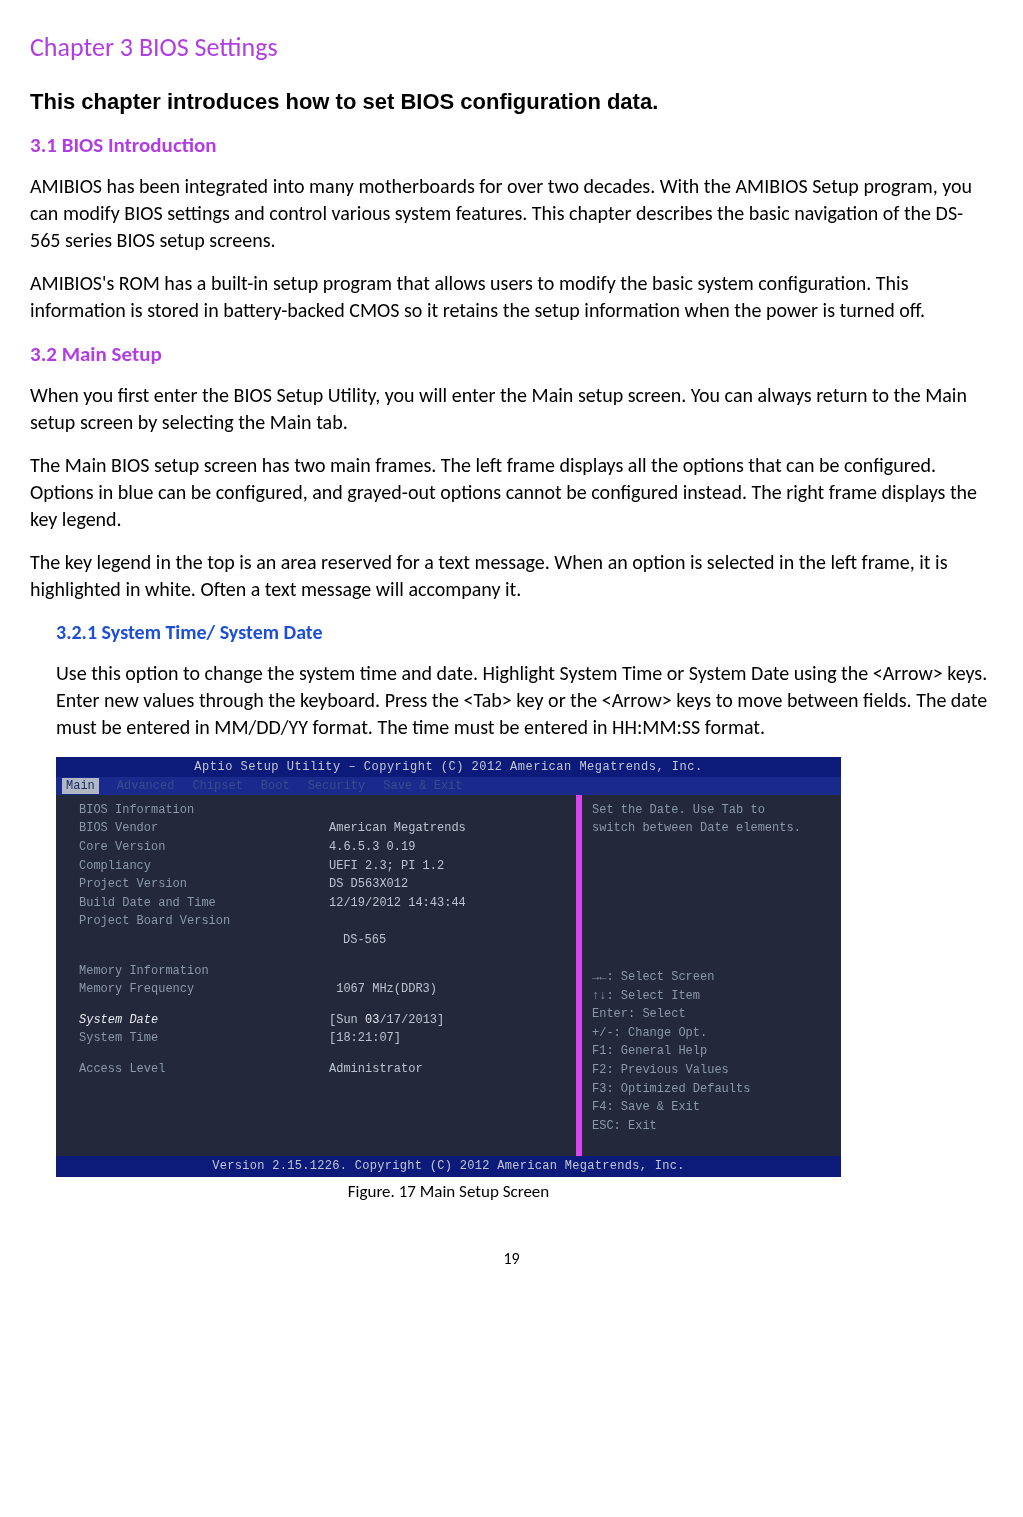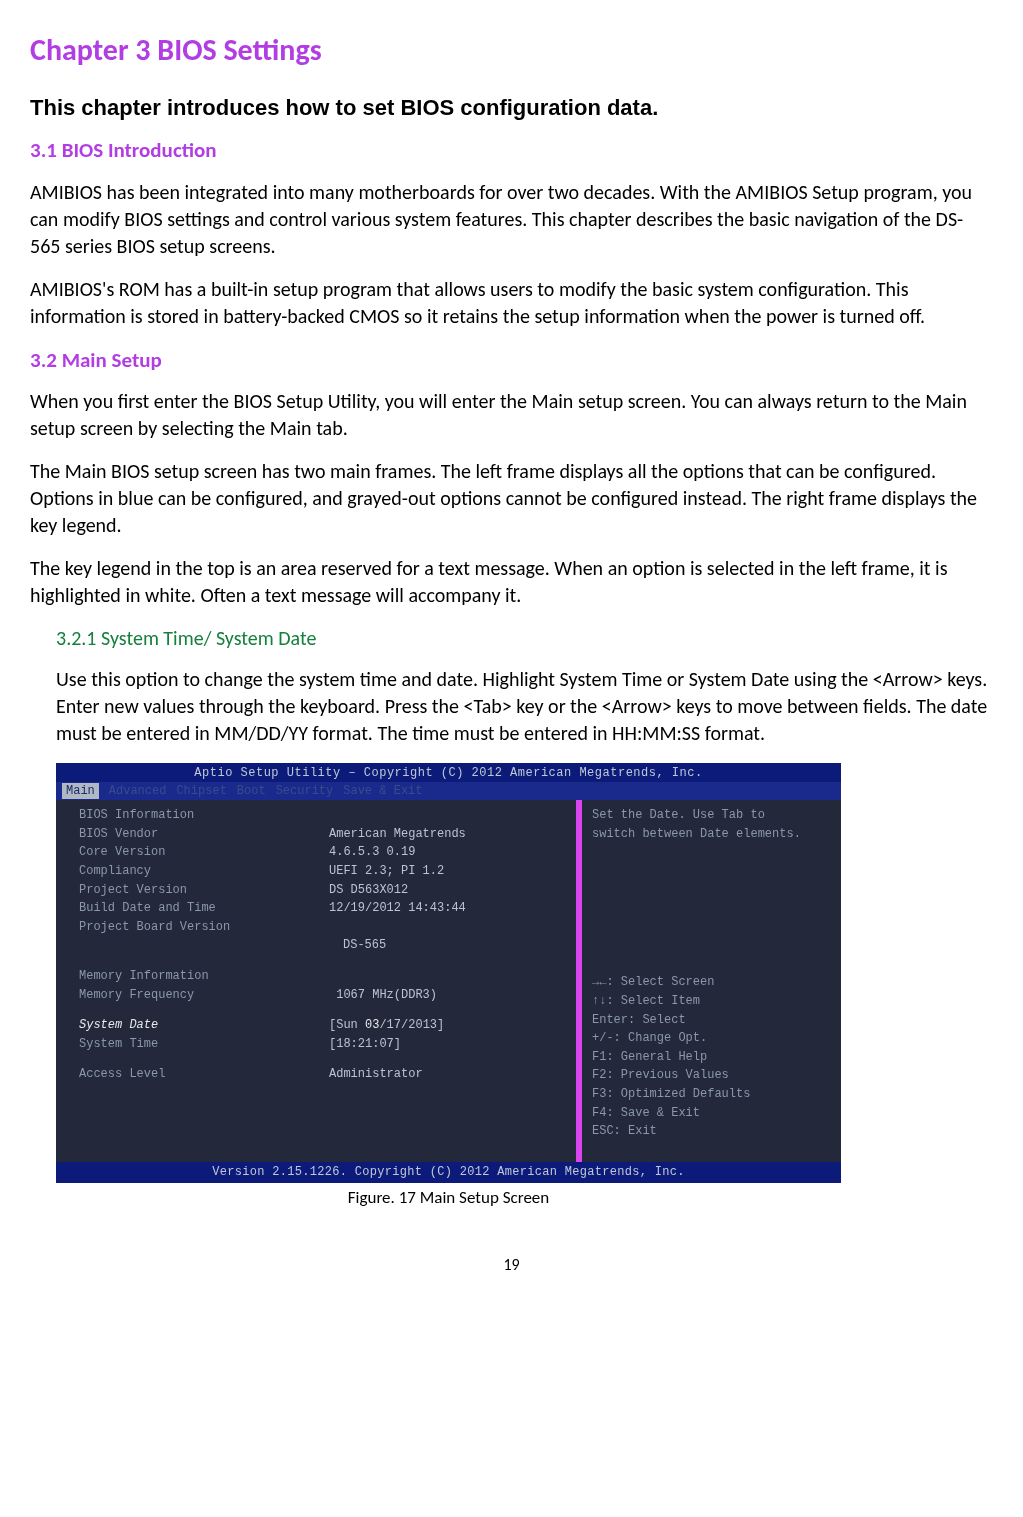--- a/index.html
+++ b/index.html
@@ -6,22 +6,22 @@
   body {
     background: #fff;
     font-family: Calibri, "Segoe UI", Arial, sans-serif;
     color: #000;
     padding: 30px 30px 20px 30px;
     width: 1023px;
     line-height: 1.35;
   }
   .chapter-title {
     color: #b13de3;
-    font-size: 30px;
-    font-weight: 700;
+    font-size: 26px;
+    font-weight: 400;
     margin-bottom: 22px;
   }
   .intro-bold {
     font-family: Arial, sans-serif;
     font-weight: 700;
     font-size: 22px;
     margin-bottom: 14px;
   }
   .section-heading {
     color: #b13de3;
@@ -33,23 +33,23 @@
   .body-p {
     font-size: 20px;
     margin-bottom: 16px;
     line-height: 1.35;
   }
   .subsection {
     padding-left: 26px;
     padding-right: 0;
   }
   .sub-heading {
-    color: #15803d;
+    color: #1d4ed8;
     font-size: 20px;
-    font-weight: 400;
+    font-weight: 700;
     margin-top: 10px;
     margin-bottom: 14px;
   }
   .bios-wrap {
     margin-top: 10px;
     width: 785px;
   }
   .bios-screenshot {
     width: 785px;
     height: 420px;
@@ -66,21 +66,21 @@
     text-align: center;
     padding: 2px 0 1px 0;
     font-size: 12px;
     letter-spacing: 0.5px;
   }
   .bios-tabbar {
     background: #1a2a8c;
     color: #4a5a9c;
     padding: 1px 6px 1px 6px;
     display: flex;
-    gap: 10px;
+    gap: 18px;
   }
   .bios-tab { color: #3a4a8c; }
   .bios-tab.active {
     background: #b0b8c4;
     color: #1a2a6a;
     padding: 0 4px;
   }
   .bios-body {
     display: flex;
     height: 370px;

